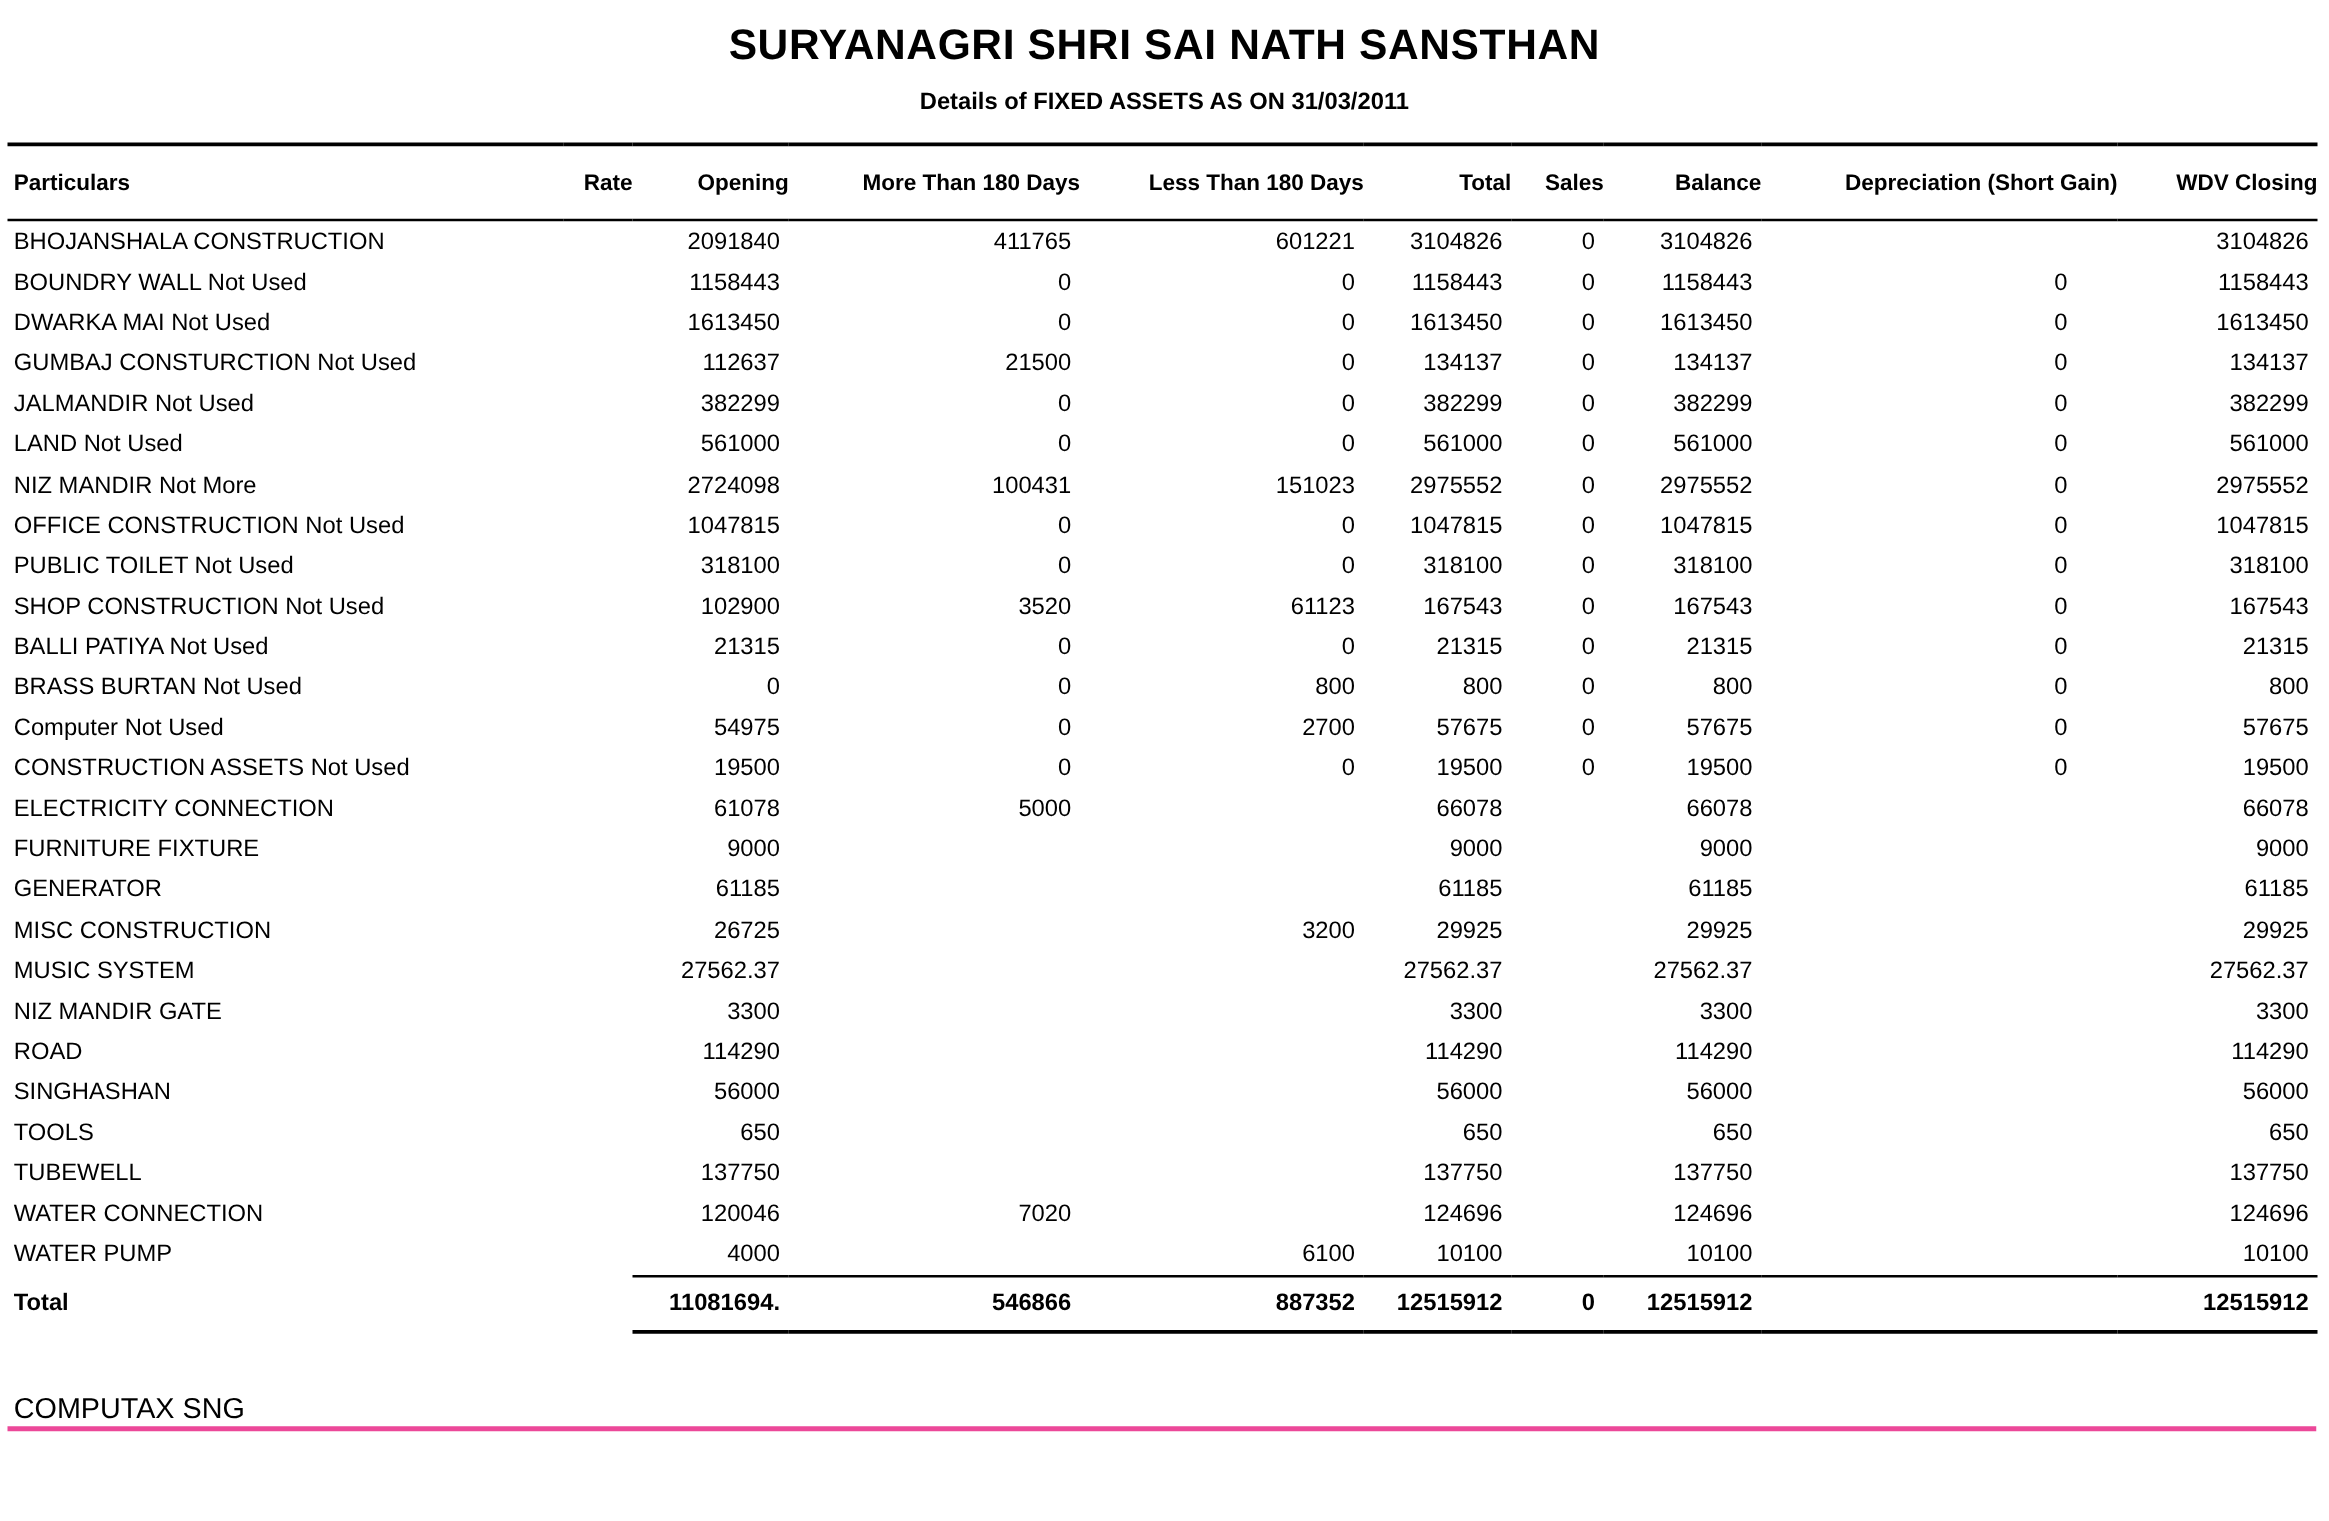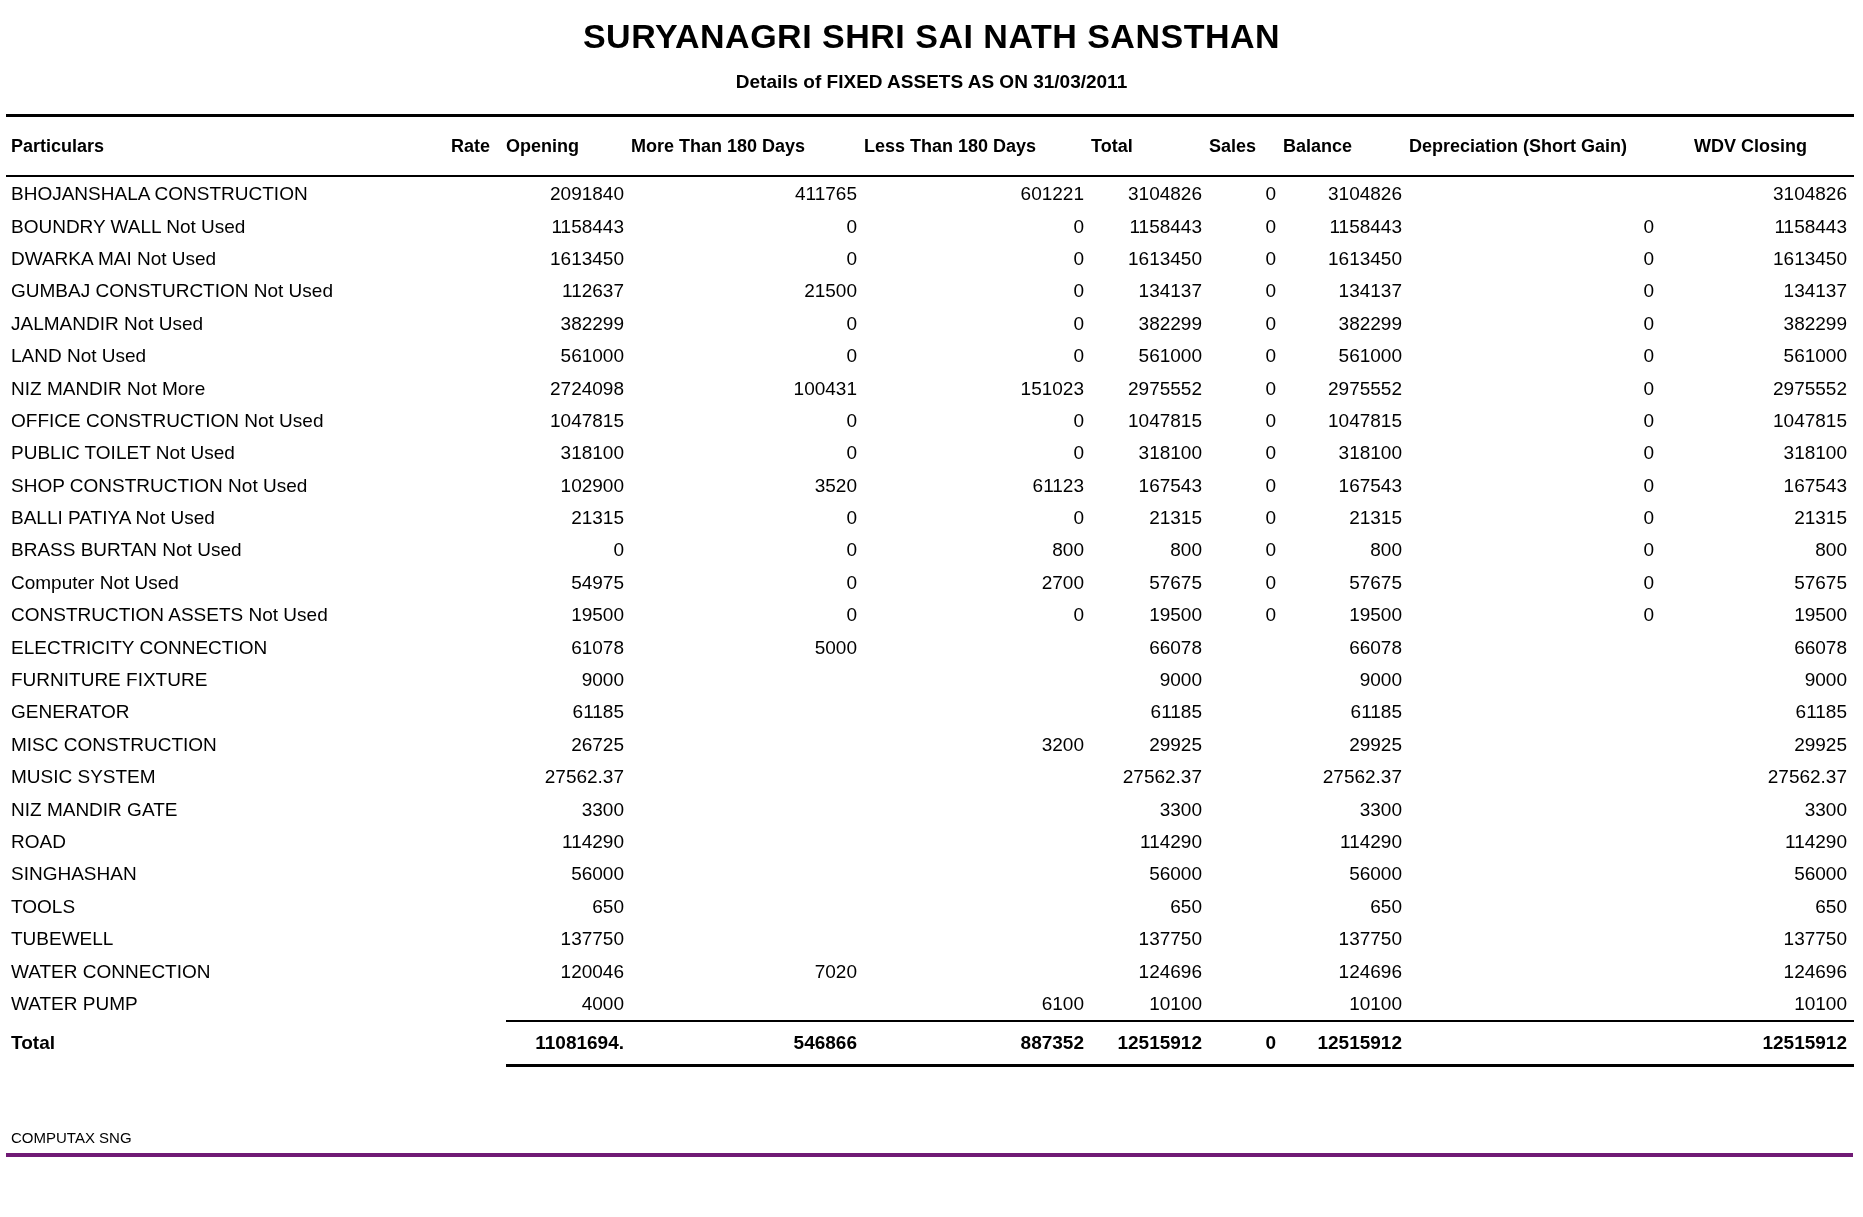--- a/index.html
+++ b/index.html
@@ -24,37 +24,37 @@
     border-top:3px solid #000;
     font-size:19px;
   }
   thead th {
     font-size:18px; font-weight:bold;
     height:58px; vertical-align:middle;
     border-bottom:2px solid #000;
     padding:0; white-space:nowrap;
   }
   th.h-part { text-align:left; padding-left:5px; }
-  th.h-num  { text-align:left; }
+  th.h-num  { text-align:right; }
   tbody td {
     height:32.4px; padding:0; vertical-align:middle; white-space:nowrap;
   }
   tbody tr:first-child td { padding-top:1px; }
   .c-part { text-align:left;  padding-left:5px; }
   .c-num  { text-align:right; padding-right:7px; }
   .c-dep  { text-align:right; padding-right:40px; }
   tfoot td {
     font-weight:bold; height:42px; vertical-align:middle; white-space:nowrap;
     padding:0;
   }
   tfoot td.tl { border-top:2px solid #000; border-bottom:3px solid #000; }
   .footer-rule {
-    margin:58px 0 0 6px; width:1842px;
-    border-bottom:4px solid #701a75;
-    font-size:15px; line-height:26px;
+    margin:46px 0 0 6px; width:1842px;
+    border-bottom:4px solid #ec4899;
+    font-size:23px; line-height:26px;
     padding:0 0 2px 5px;
   }
 </style>
 </head>
 <body>
 
 <div class="title">SURYANAGRI SHRI SAI NATH SANSTHAN</div>
 <div class="subtitle">Details of FIXED ASSETS AS ON 31/03/2011</div>
 
 <table class="assets">

